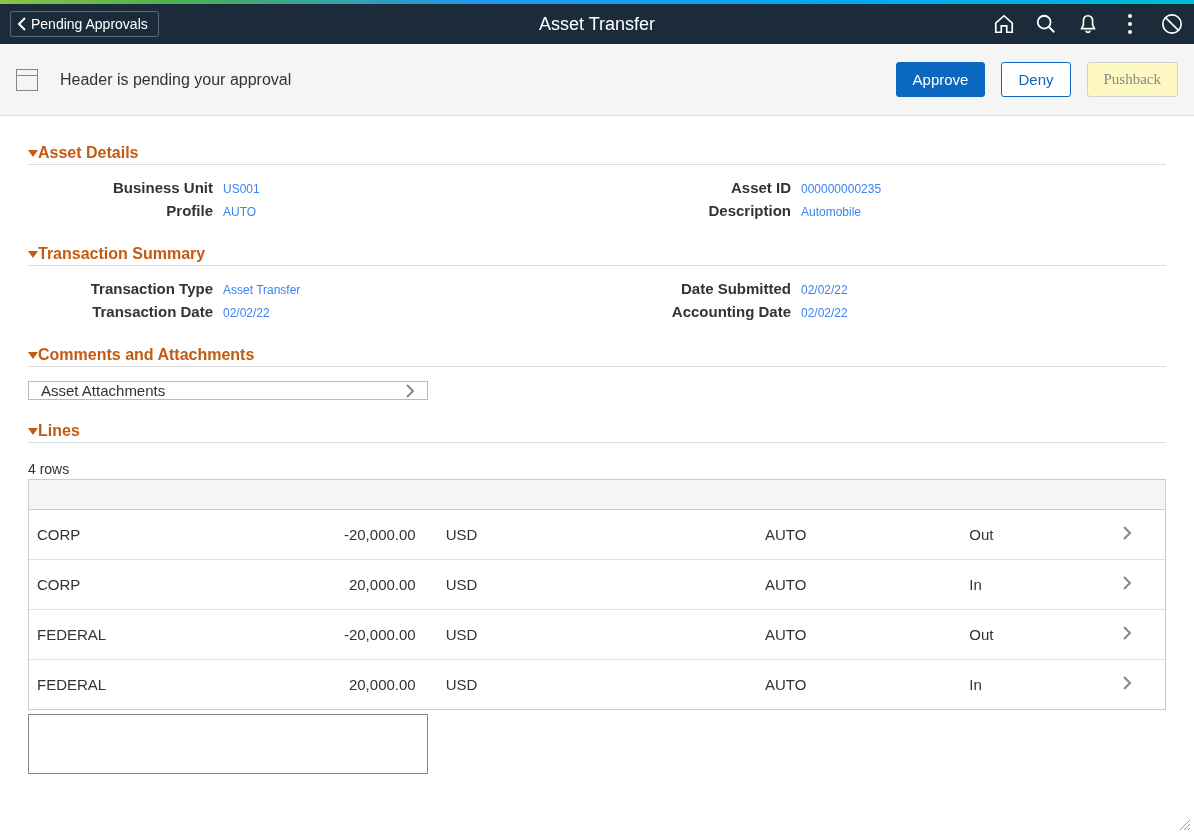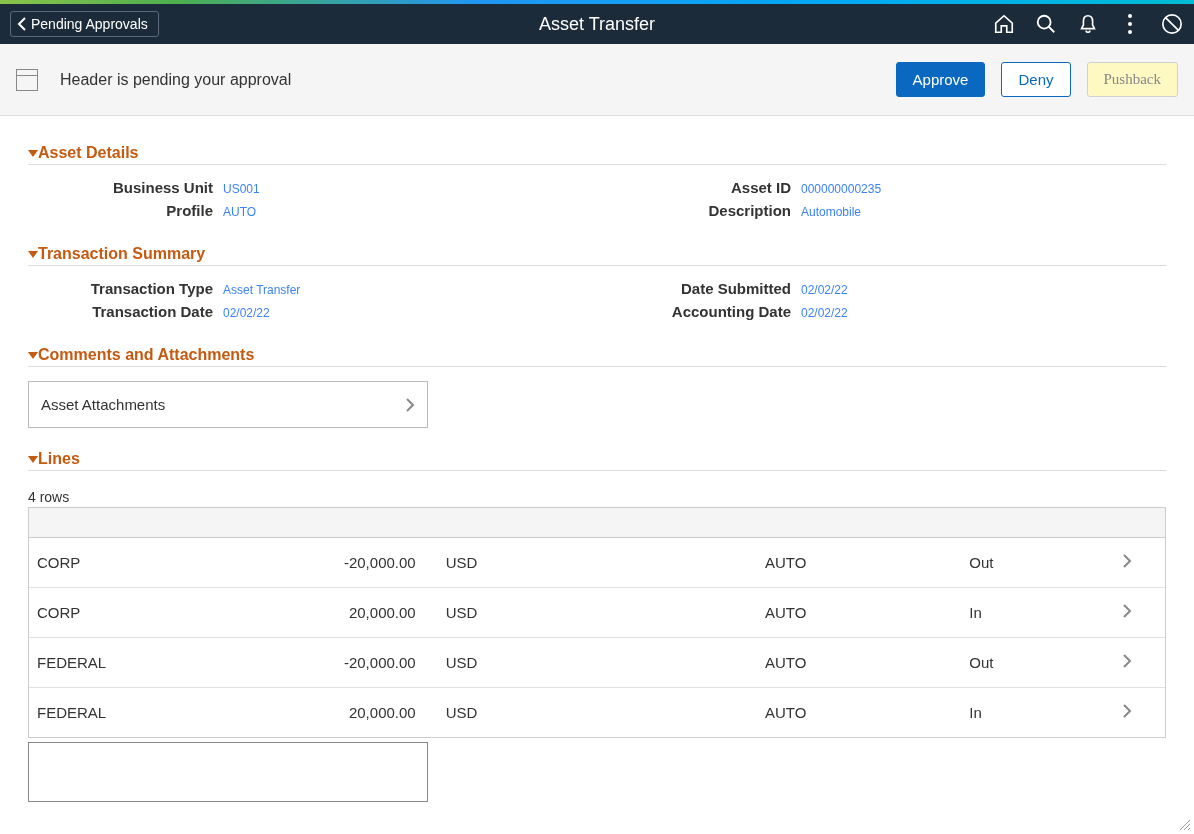--- a/index.html
+++ b/index.html
@@ -148,21 +148,21 @@
     text-align: right;
     font-weight: bold;
     color: #333;
     font-size: 15px;
     margin-right: 10px;
   }
   .field-value { font-size: 12px; color: #3b82f6; }
   .attach-box {
     border: 1px solid #bbb;
     width: 400px;
-    padding: 14px 12px;
+    padding: 0 12px;
     margin: 14px 0 22px 0;
     display: flex;
     align-items: center;
     justify-content: space-between;
     cursor: pointer;
     font-size: 15px;
   }
   .rows-label {
     text-align: left;
     font-weight: normal;

